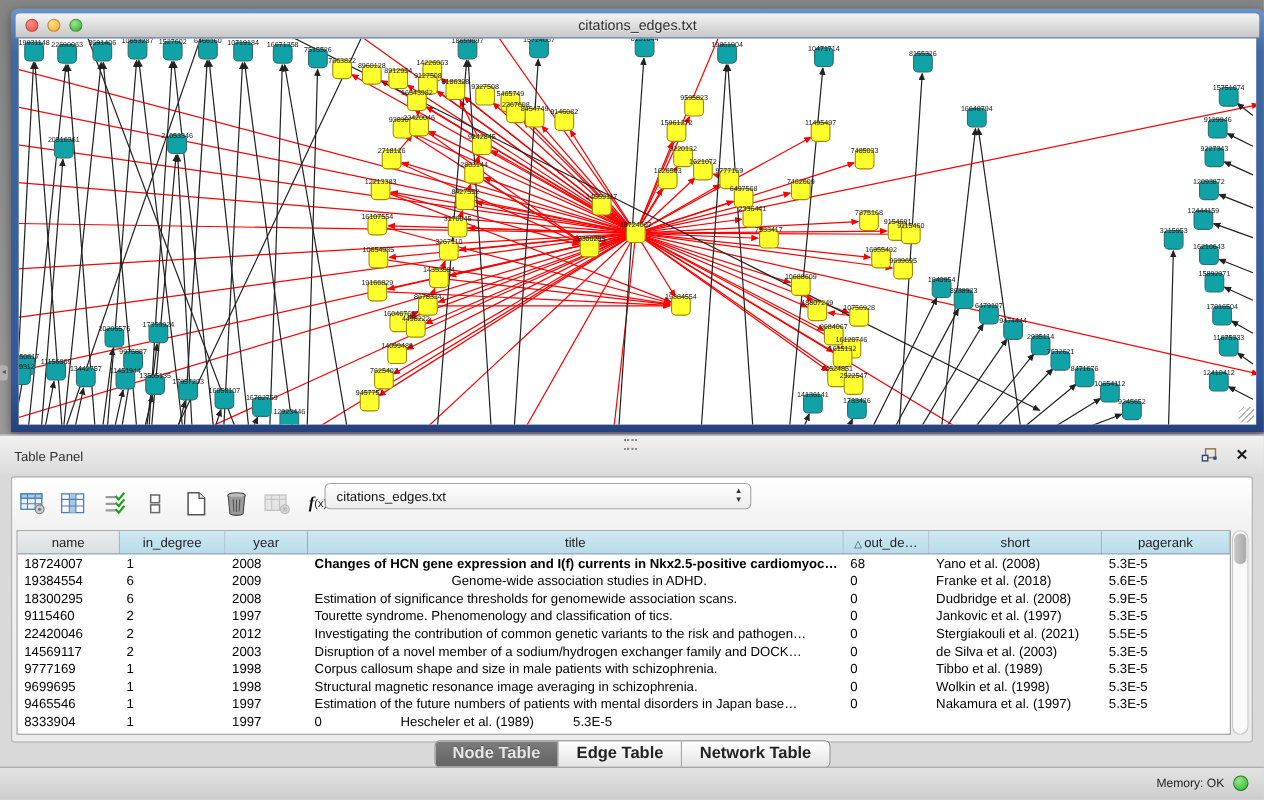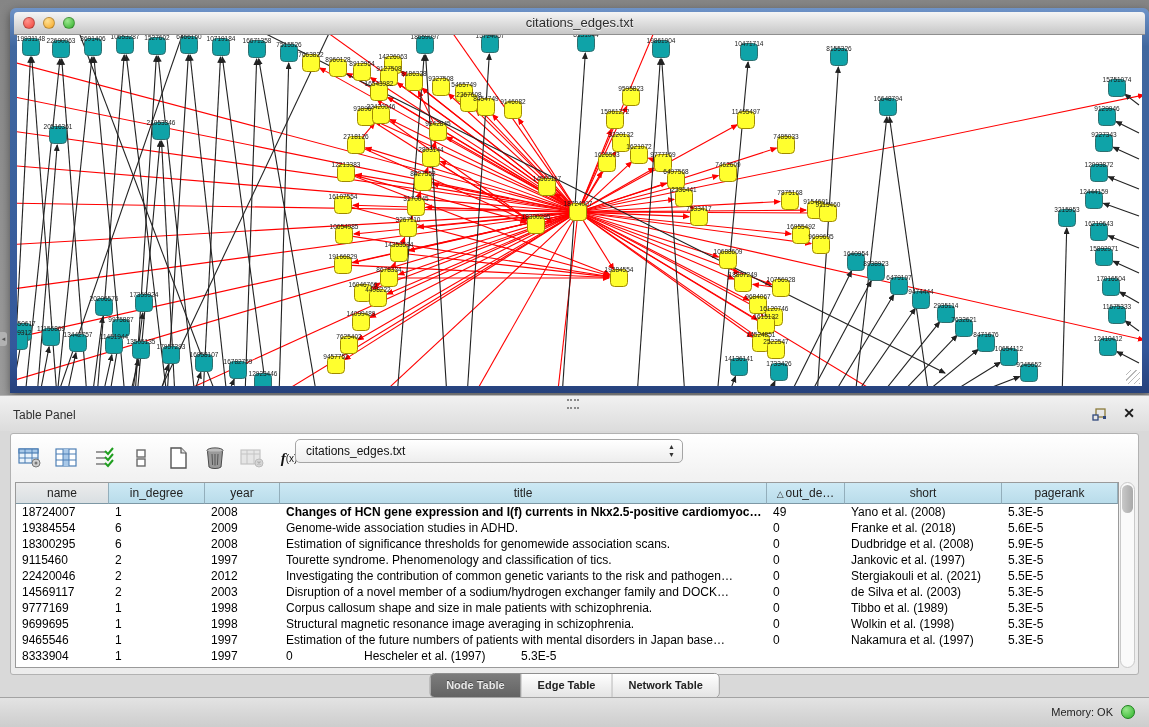--- a/index.html
+++ b/index.html
@@ -59,21 +59,21 @@
   .sort-ico{font-size:9px;margin-right:2px;color:#333;}
   .tr{display:flex;height:16px;line-height:16px;cursor:default;}
   .td{box-sizing:border-box;font-size:12px;color:#000;padding-left:6px;overflow:hidden;white-space:nowrap;}
   .vscroll{position:absolute;right:3px;top:48px;width:15px;height:186px;background:#fafafa;
     border:1px solid #c9c9c9;border-radius:8px;box-sizing:border-box;}
   .vthumb{position:absolute;left:1px;top:2px;width:11px;height:28px;border-radius:6px;
     background:linear-gradient(90deg,#c9c9c9,#a9a9a9);cursor:pointer;}
   
   .segments{position:absolute;left:50%;transform:translateX(-50%);top:673px;height:23px;display:flex;
     border:1px solid #8e8e8e;border-radius:5px;overflow:hidden;background:#fff;}
-  .seg{padding:0 16px;font-size:11px;font-weight:bold;line-height:22px;color:#222;
+  .seg{padding:0 16px;font-size:15px;font-weight:bold;line-height:22px;color:#222;
     background:linear-gradient(#ffffff,#e4e4e4);border-right:1px solid #9f9f9f;cursor:pointer;white-space:nowrap;}
   .seg:last-child{border-right:none;}
   .seg.active{background:linear-gradient(#7c7c7c,#636363);color:#e8e8e8;text-shadow:0 -1px 0 rgba(0,0,0,.4);}
   
   .statusbar{position:absolute;left:0;top:697px;width:1149px;height:30px;
     background:linear-gradient(#e3e3e3,#cdcdcd);border-top:1px solid #a3a3a3;box-sizing:border-box;}
   .mem-label{position:absolute;right:36px;top:8px;font-size:11px;color:#222;}
   .mem-dot{position:absolute;right:14px;top:7px;width:14px;height:14px;border-radius:50%;
     background:radial-gradient(circle at 35% 30%,#97e78b,#2eb32a);border:1px solid #1d801d;box-sizing:border-box;}
 </style>
@@ -612,29 +612,29 @@
           <div class="th" style="width: 78px;"><span class="sort-ico">△</span><span>out_de…</span></div>
           <div class="th" style="width: 157px;"><span>short</span></div>
           <div class="th" style="width: 116px;"><span>pagerank</span></div>
         </div>
       <div>
           <div class="tr">
             <div class="td" style="width: 93px;">18724007</div>
             <div class="td" style="width: 96px;">1</div>
             <div class="td" style="width: 75px;">2008</div>
             <div class="td" style="width: 487px; font-weight: bold;">Changes of HCN gene expression and I(f) currents in Nkx2.5-positive cardiomyoc…</div>
-            <div class="td" style="width: 78px;">49</div>
+            <div class="td" style="width: 78px;">68</div>
             <div class="td" style="width: 157px;">Yano et al. (2008)</div>
             <div class="td" style="width: 116px;">5.3E-5</div>
           </div>
           <div class="tr">
             <div class="td" style="width: 93px;">19384554</div>
             <div class="td" style="width: 96px;">6</div>
             <div class="td" style="width: 75px;">2009</div>
-            <div class="td" style="width: 487px;">Genome-wide association studies in ADHD.</div>
+            <div class="td" style="width: 487px; text-align: center;">Genome-wide association studies in ADHD.</div>
             <div class="td" style="width: 78px;">0</div>
             <div class="td" style="width: 157px;">Franke et al. (2018)</div>
             <div class="td" style="width: 116px;">5.6E-5</div>
           </div>
           <div class="tr">
             <div class="td" style="width: 93px;">18300295</div>
             <div class="td" style="width: 96px;">6</div>
             <div class="td" style="width: 75px;">2008</div>
             <div class="td" style="width: 487px;">Estimation of significance thresholds for genomewide association scans.</div>
             <div class="td" style="width: 78px;">0</div>
@@ -693,21 +693,21 @@
             <div class="td" style="width: 487px;">Estimation of the future numbers of patients with mental disorders in Japan base…</div>
             <div class="td" style="width: 78px;">0</div>
             <div class="td" style="width: 157px;">Nakamura et al. (1997)</div>
             <div class="td" style="width: 116px;">5.3E-5</div>
           </div>
           <div class="tr">
             <div class="td" style="width: 93px;">8333904</div>
             <div class="td" style="width: 96px;">1</div>
             <div class="td" style="width: 75px;">1997</div>
             <div class="td" style="width: 78px;">0</div>
-            <div class="td" style="width: 157px;">Hescheler et al. (1997)</div>
+            <div class="td" style="width: 157px;">Hescheler et al. (1989)</div>
             <div class="td" style="width: 116px;">5.3E-5</div>
           </div>
         </div>
     </div>
     <div class="vscroll">
       <div class="vthumb"></div>
     </div>
   </div>
 </div>
 

